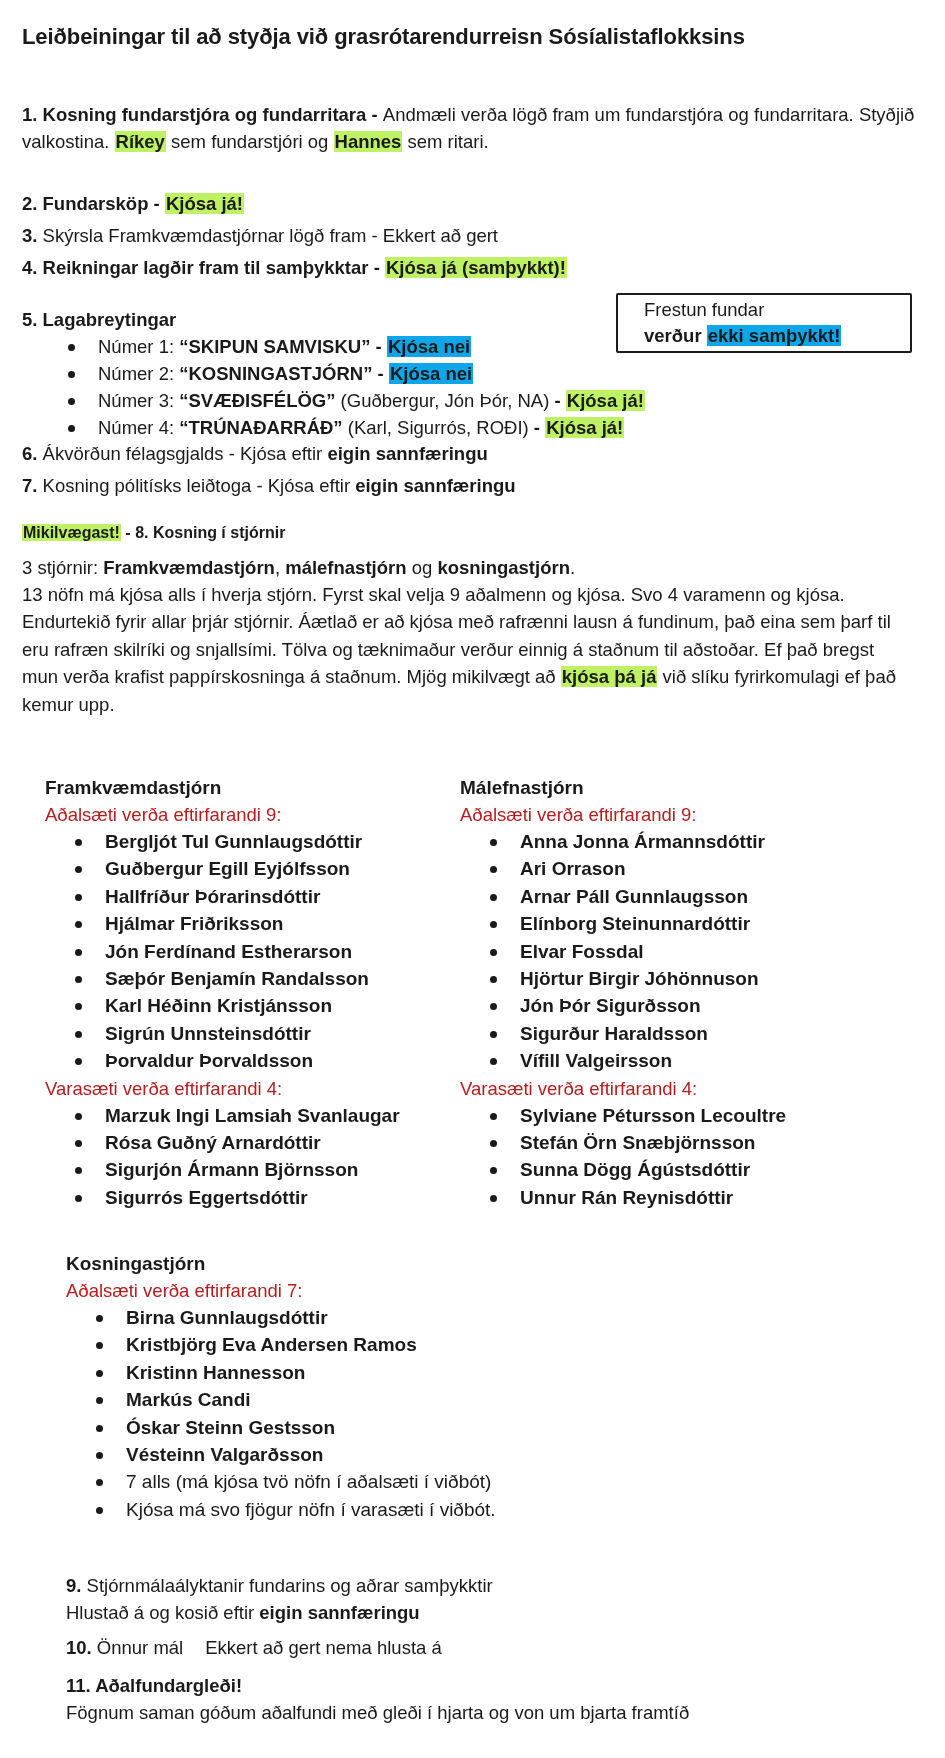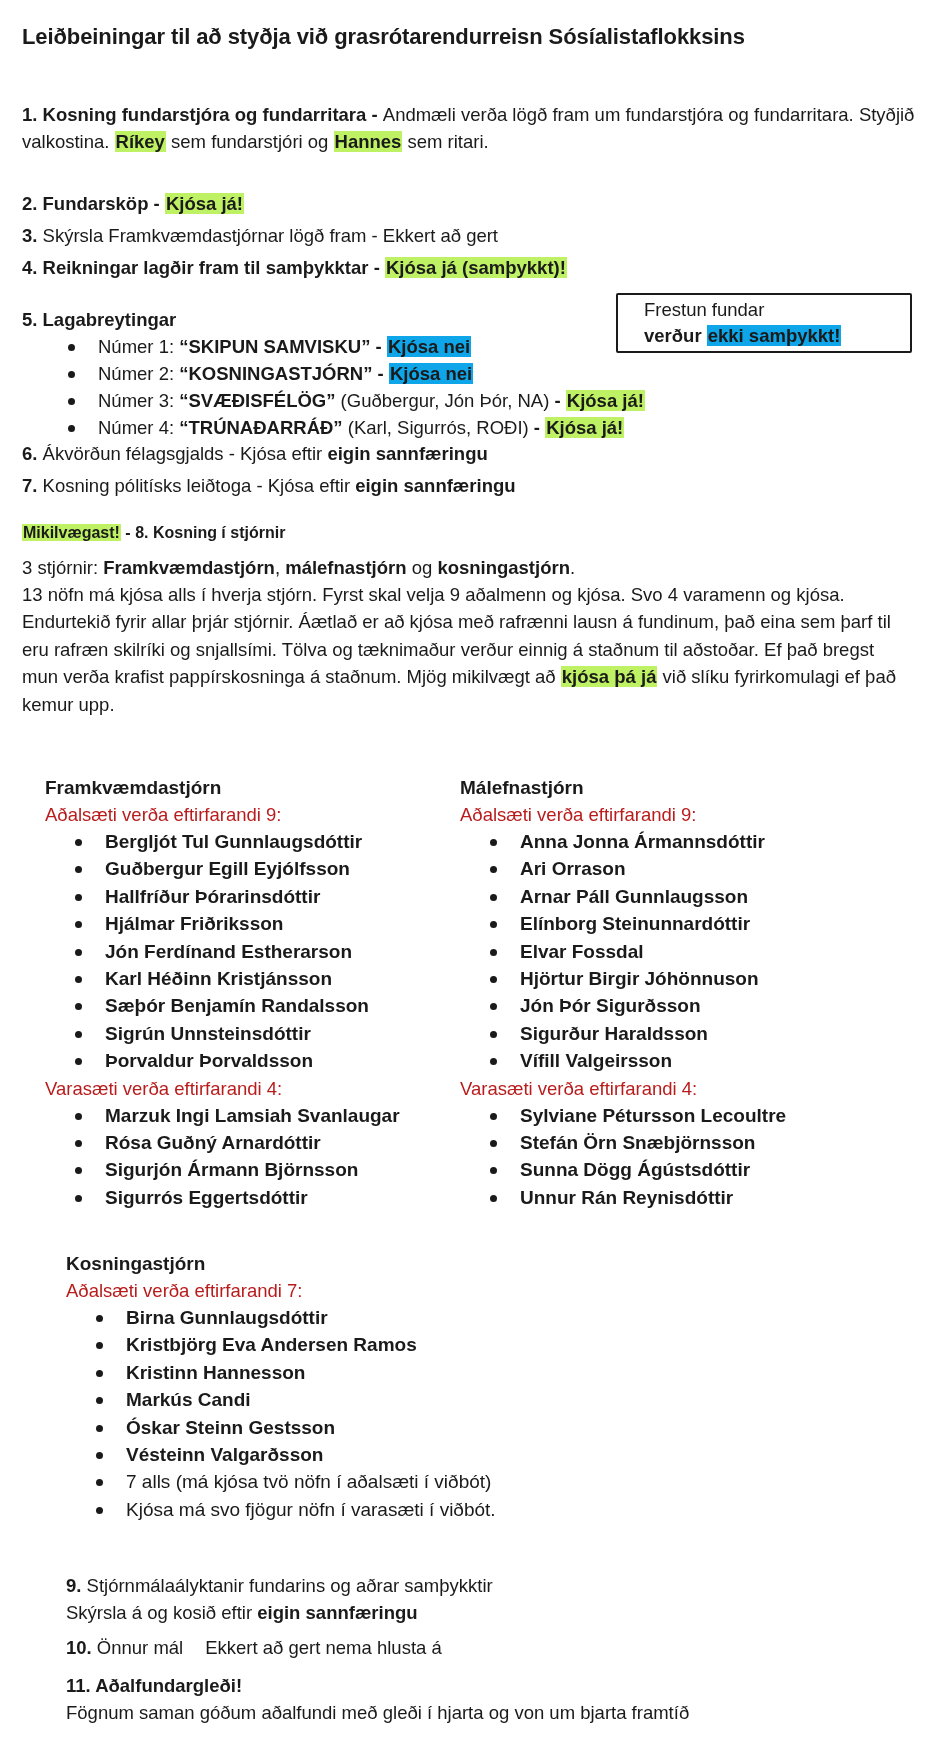--- a/index.html
+++ b/index.html
@@ -94,22 +94,22 @@
 
 <div class="abs" style="left:45px;top:774px;">
   <div class="board-title">Framkvæmdastjórn</div>
   <div class="board-sub">Aðalsæti verða eftirfarandi 9:</div>
   <ul class="names" style="margin-left:-12px;">
     <li>Bergljót Tul Gunnlaugsdóttir</li>
     <li>Guðbergur Egill Eyjólfsson</li>
     <li>Hallfríður Þórarinsdóttir</li>
     <li>Hjálmar Friðriksson</li>
     <li>Jón Ferdínand Estherarson</li>
+    <li>Sæþór Benjamín Randalsson</li>
     <li>Karl Héðinn Kristjánsson</li>
-    <li>Sæþór Benjamín Randalsson</li>
     <li>Sigrún Unnsteinsdóttir</li>
     <li>Þorvaldur Þorvaldsson</li>
   </ul>
   <div class="board-sub">Varasæti verða eftirfarandi 4:</div>
   <ul class="names" style="margin-left:-12px;">
     <li>Marzuk Ingi Lamsiah Svanlaugar</li>
     <li>Rósa Guðný Arnardóttir</li>
     <li>Sigurjón Ármann Björnsson</li>
     <li>Sigurrós Eggertsdóttir</li>
   </ul>
@@ -148,21 +148,21 @@
     <li>Markús Candi</li>
     <li>Óskar Steinn Gestsson</li>
     <li>Vésteinn Valgarðsson</li>
     <li class="note">7 alls (má kjósa tvö nöfn í aðalsæti í viðbót)</li>
     <li class="note">Kjósa má svo fjögur nöfn í varasæti í viðbót.</li>
   </ul>
 </div>
 
 <div class="abs t18" style="left:66px;top:1572px;">
   <div><span class="b">9.</span><span> Stjórnmálaályktanir fundarins og aðrar samþykktir</span></div>
-  <div><span>Skýrsla á og kosið eftir </span><span class="b">eigin sannfæringu</span></div>
+  <div><span>Hlustað á og kosið eftir </span><span class="b">eigin sannfæringu</span></div>
 </div>
 
 <div class="abs t18" style="left:66px;top:1634px;">
   <span class="b">10.</span><span> Önnur mál</span><span style="margin-left:22px;">Ekkert að gert nema hlusta á</span>
 </div>
 
 <div class="abs t18" style="left:66px;top:1672px;">
   <div class="b">11. Aðalfundargleði!</div>
   <div>Fögnum saman góðum aðalfundi með gleði í hjarta og von um bjarta framtíð</div>
 </div>

